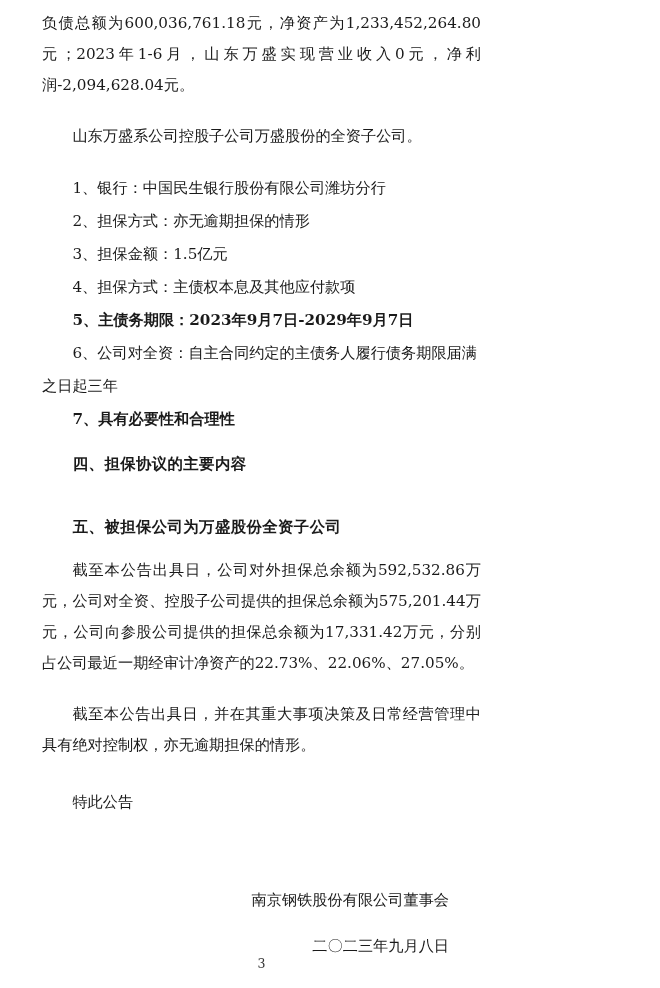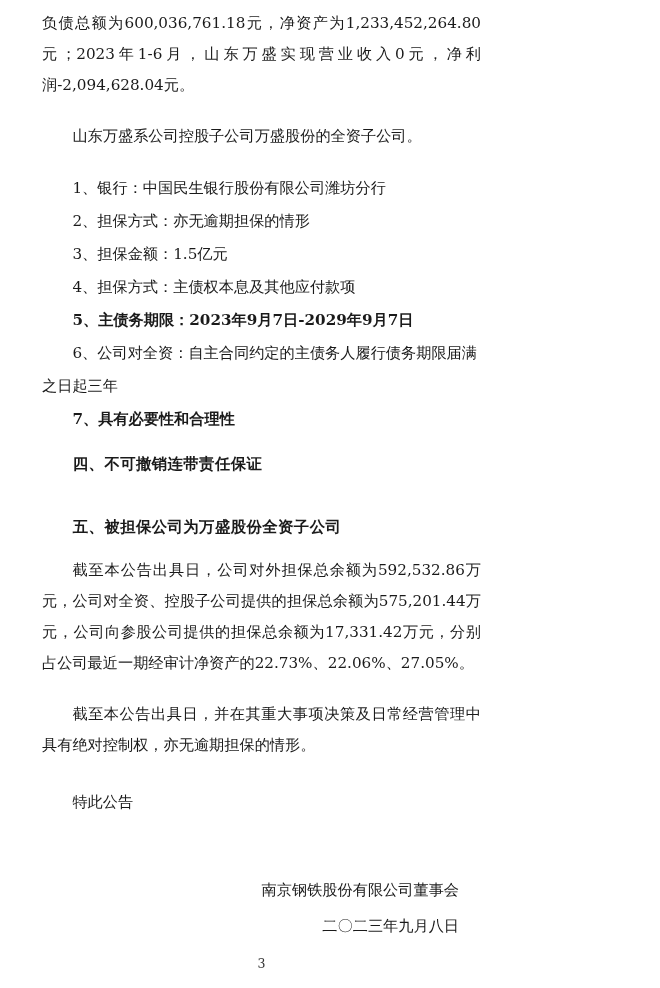--- a/index.html
+++ b/index.html
@@ -55,21 +55,21 @@
     font-size: 15.2px;
     line-height: 33px;
     margin: 0;
     padding-left: 0;
     text-indent: 2em;
   }
   .numlist li.bold-item {
     font-weight: bold;
   }
   .sig {
-    margin: 4px;
+    margin: 14px;
     font-size: 15.2px;
     line-height: 32px;
     text-align: right;
     padding-right: 18px;
   }
   .footer-page {
     position: absolute;
     left: 0;
     right: 0;
     bottom: 17px;
@@ -98,21 +98,21 @@
     <li><span>2、</span><span>担保方式：</span><span>亦无逾期担保的情形</span></li>
     <li><span>3、</span><span>担保金额：</span><span>1.5亿元</span></li>
     <li><span>4、</span><span>担保方式：</span><span>主债权本息及其他应付款项</span></li>
     <li class="bold-item"><span>5、</span><span>主债务期限：</span><span>2023年9月7日-2029年9月7日</span></li>
     <li><span>6、</span><span>公司对全资：</span><span>自主合同约定的主债务人履行债务期限届满之日起三年</span></li>
     <li class="bold-item"><span>7、</span><span>具有必要性和合理性</span><span></span></li>
   </ul>
 
   <div class="gap-sm"></div>
 
-  <h2 class="heading">四、不可撤销连带责任保证</h2>
+  <h2 class="heading">四、担保协议的主要内容</h2>
 
   <div class="gap-sm"></div>
 
 
   <div class="gap-md"></div>
 
   <h2 class="heading">五、被担保公司为万盛股份全资子公司</h2>
 
   <div class="gap-sm"></div>
 

